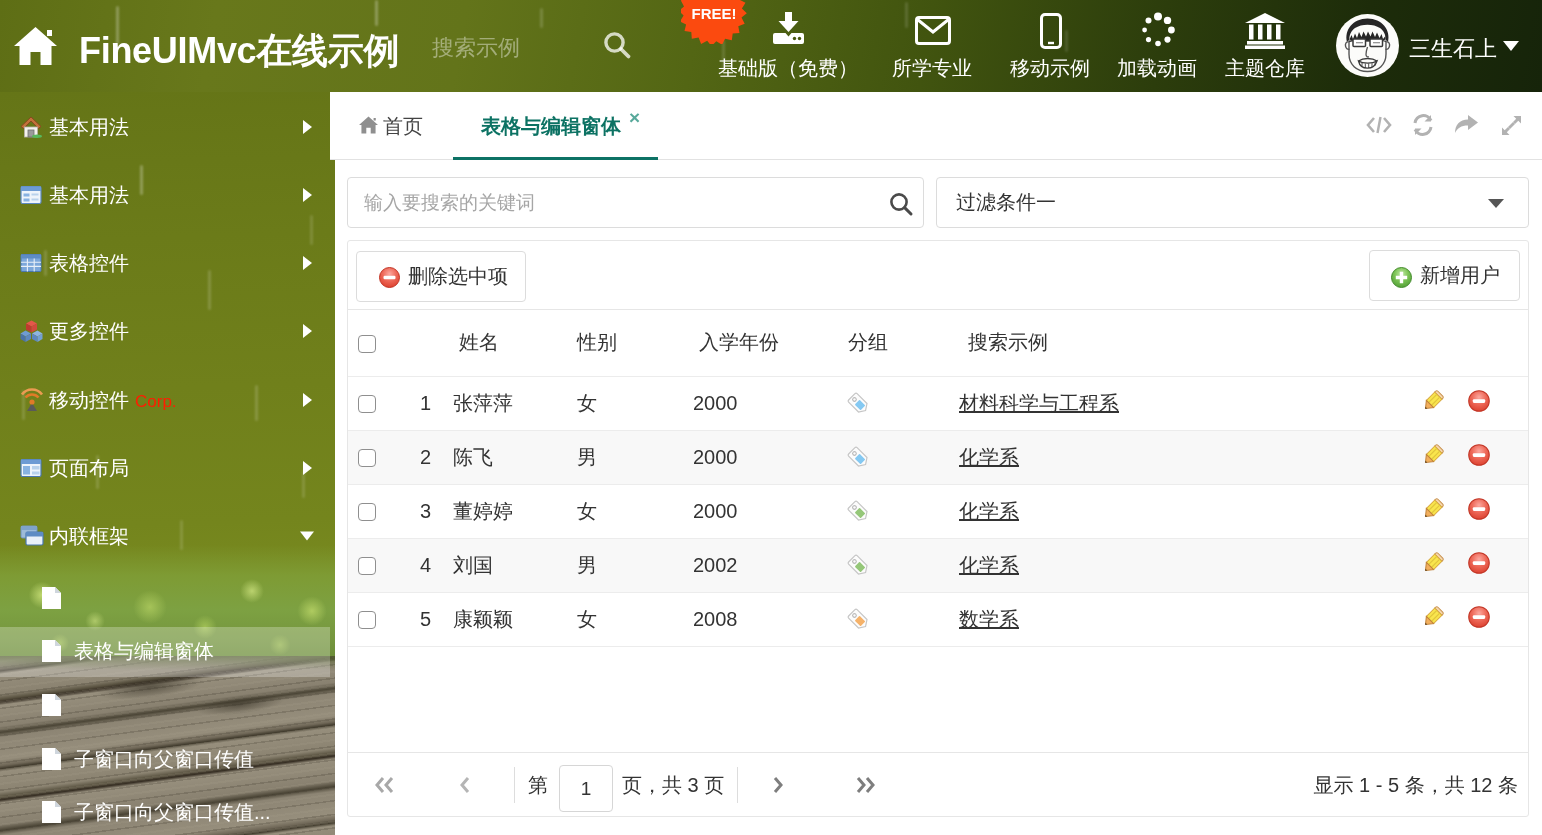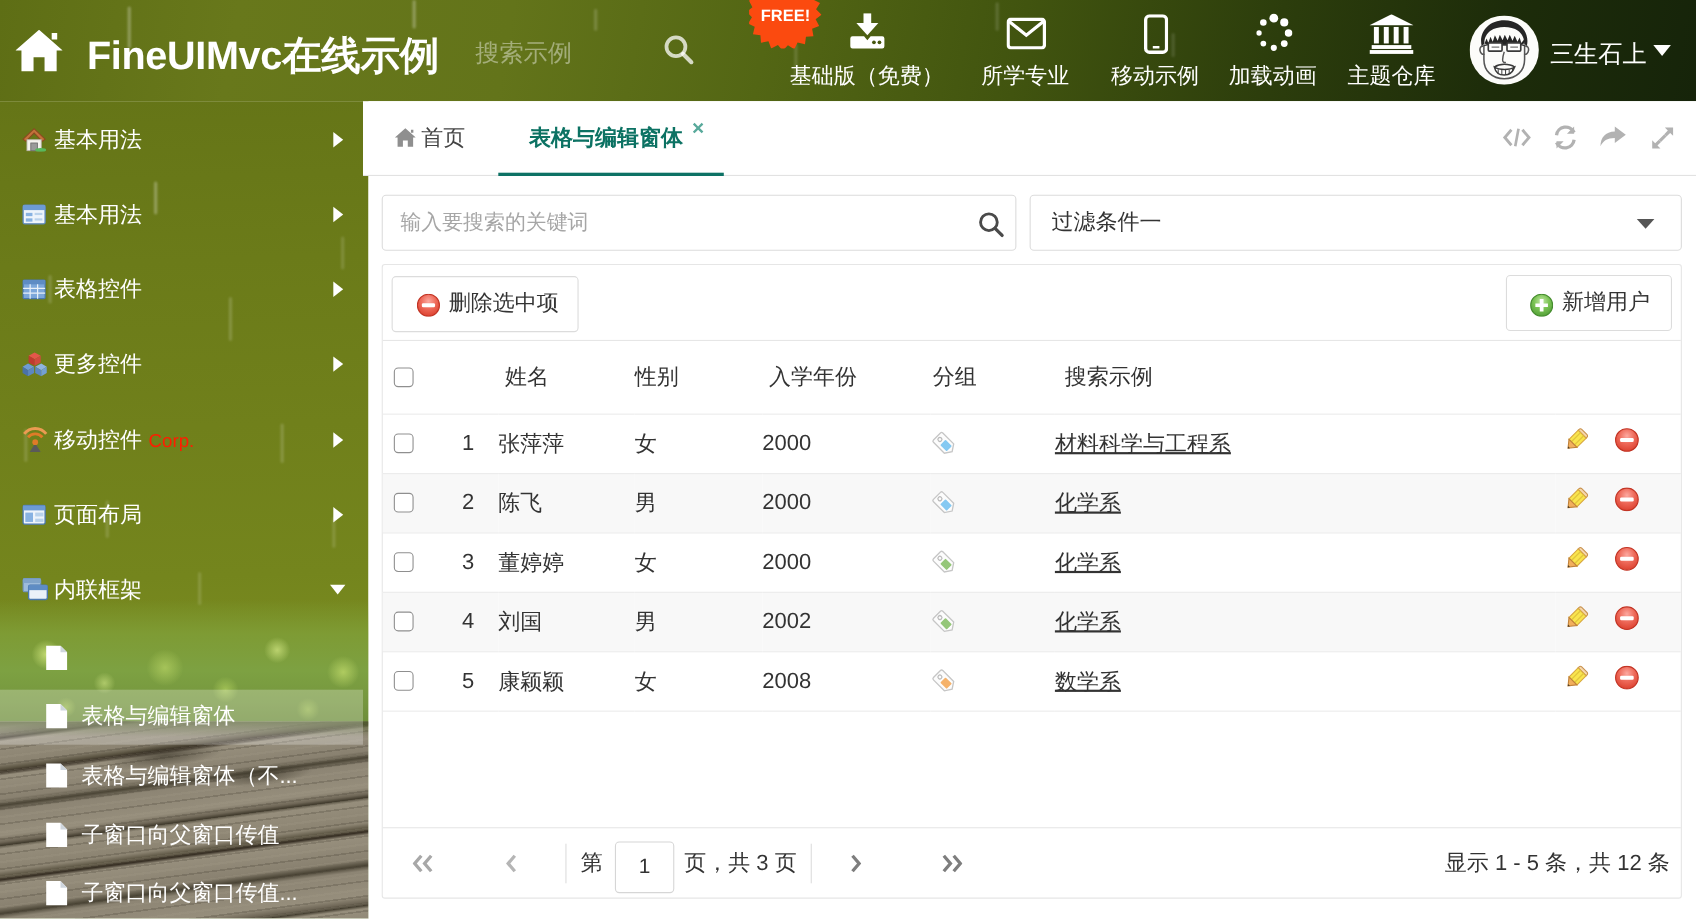--- a/index.html
+++ b/index.html
@@ -281,21 +281,20 @@
     <path d="M1 1 H14 L20 7 V23 H1 Z" fill="#fff"></path>
     <path d="M14 1 L14 7 L20 7 Z" fill="#cfd6dd"></path>
   </svg>
   <span class="txt2">表格与编辑窗体</span>
 </div>
 <div class="mi" style="top:685px">
   <svg class="ico2" width="21" height="24" viewBox="0 0 21 24">
     <path d="M1 1 H14 L20 7 V23 H1 Z" fill="#fff"></path>
     <path d="M14 1 L14 7 L20 7 Z" fill="#cfd6dd"></path>
   </svg>
-  <span class="txt2">表格与编辑窗体（不...</span>
 </div>
 <div class="mi" style="top:739px">
   <svg class="ico2" width="21" height="24" viewBox="0 0 21 24">
     <path d="M1 1 H14 L20 7 V23 H1 Z" fill="#fff"></path>
     <path d="M14 1 L14 7 L20 7 Z" fill="#cfd6dd"></path>
   </svg>
   <span class="txt2">子窗口向父窗口传值</span>
 </div>
 <div class="mi" style="top:792px">
   <svg class="ico2" width="21" height="24" viewBox="0 0 21 24">

